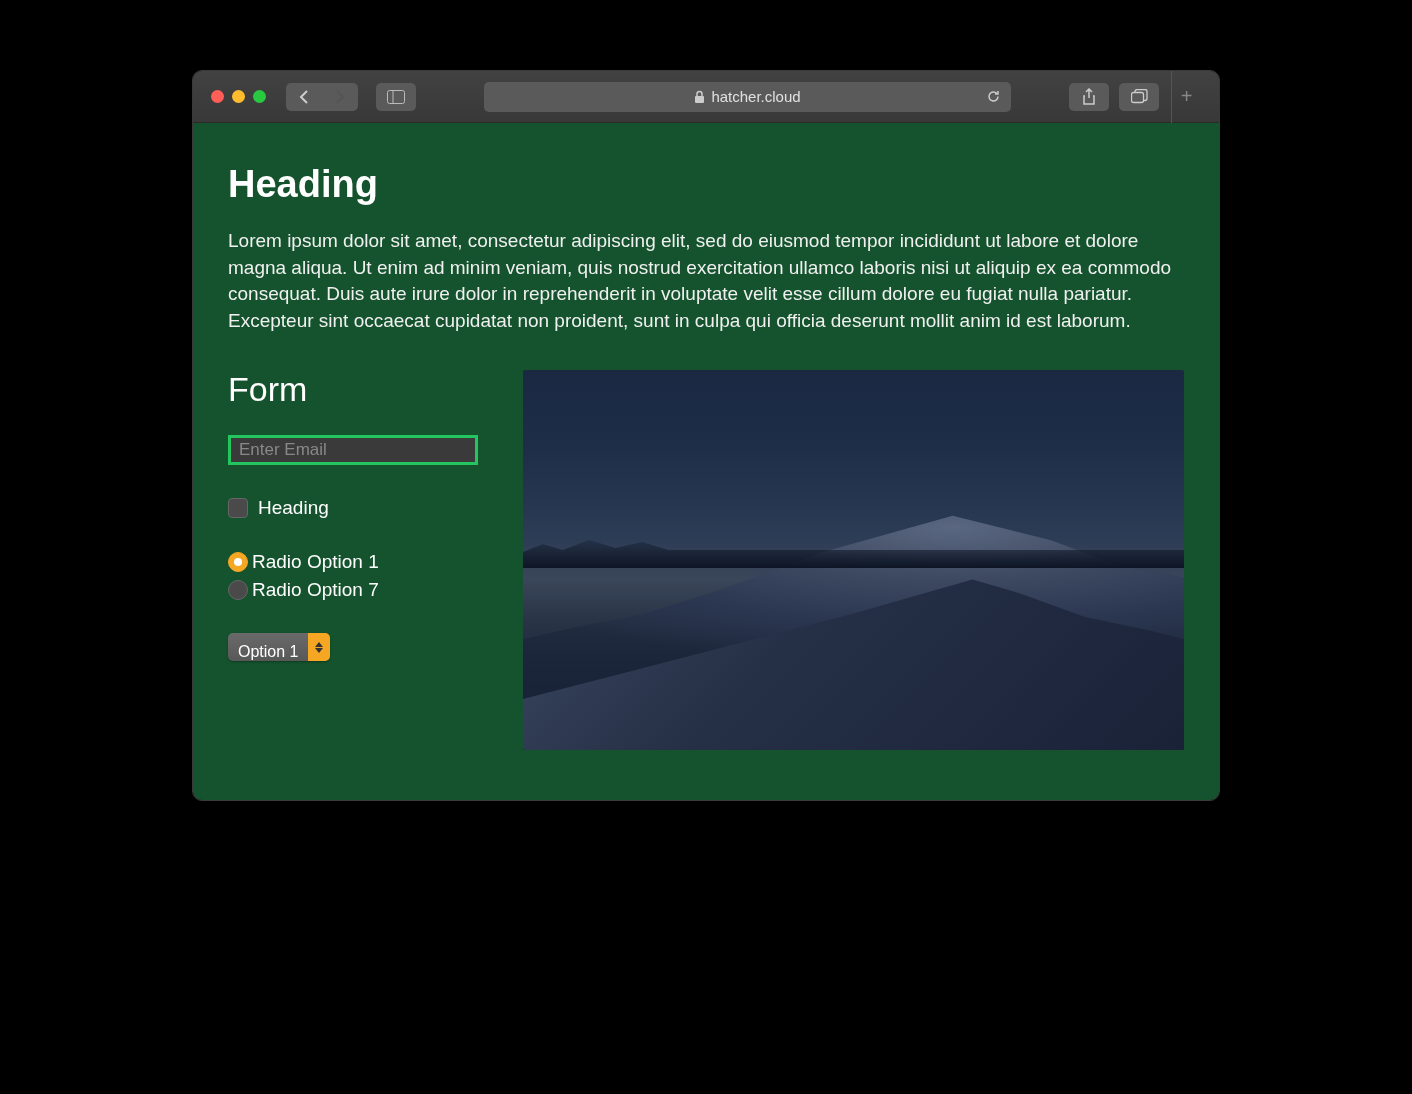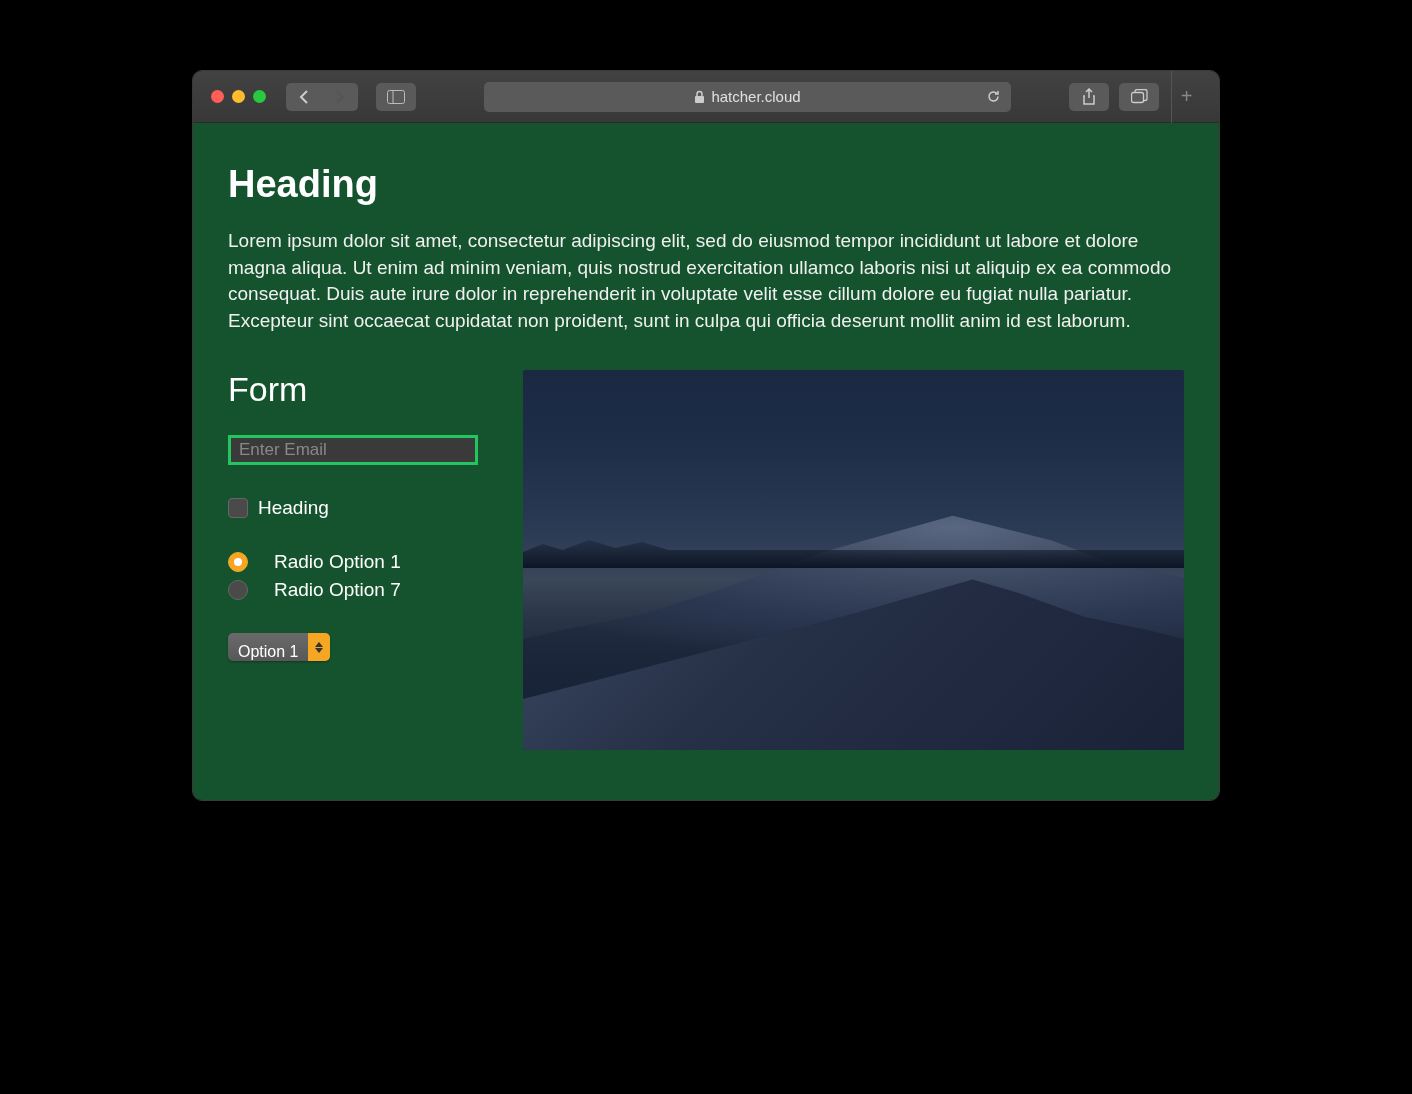--- a/index.html
+++ b/index.html
@@ -196,21 +196,21 @@
       width: 20px;
       height: 20px;
       background: #4a4a4a;
       border: 1px solid #666;
       border-radius: 4px;
     }
     
     .radio-row {
       display: flex;
       align-items: center;
-      gap: 26px;
+      gap: 4px;
       margin-bottom: 6px;
     }
     
     .radio {
       width: 20px;
       height: 20px;
       border-radius: 50%;
       background: #4a4a4a;
       border: 1px solid #666;
       display: flex;

